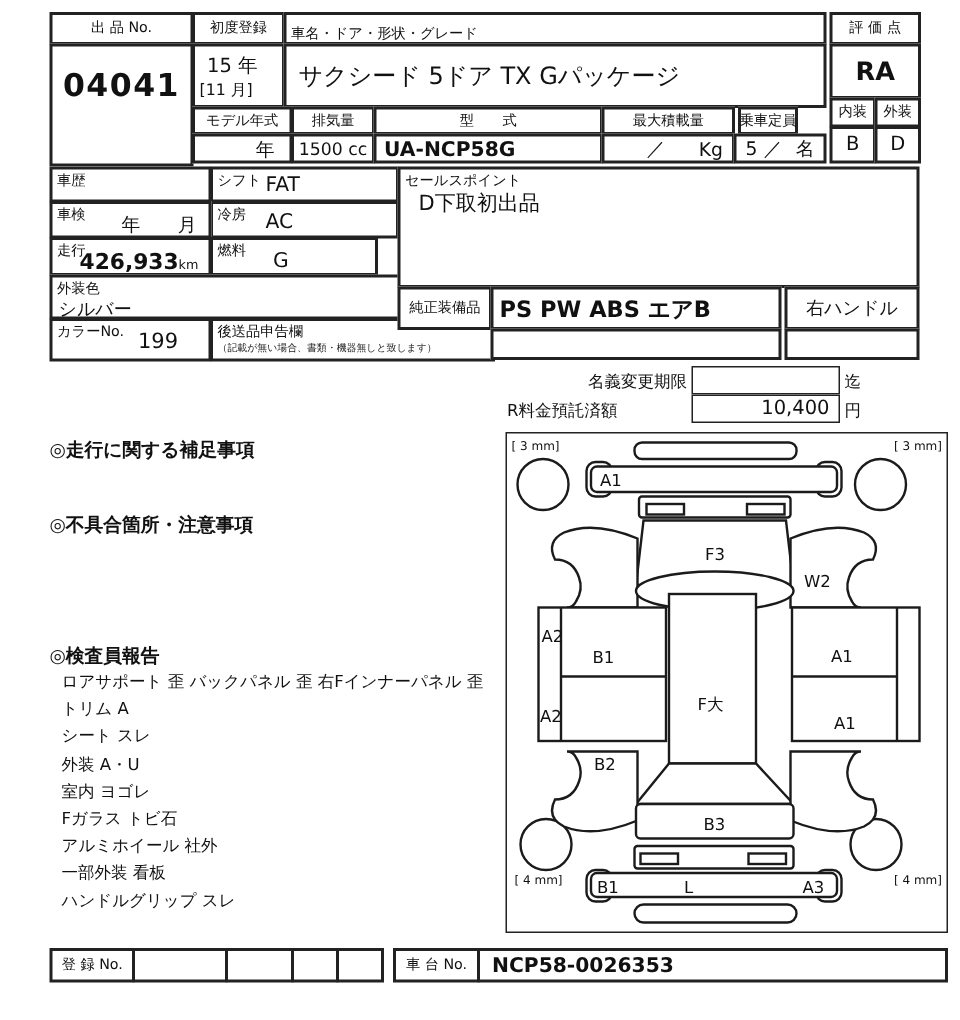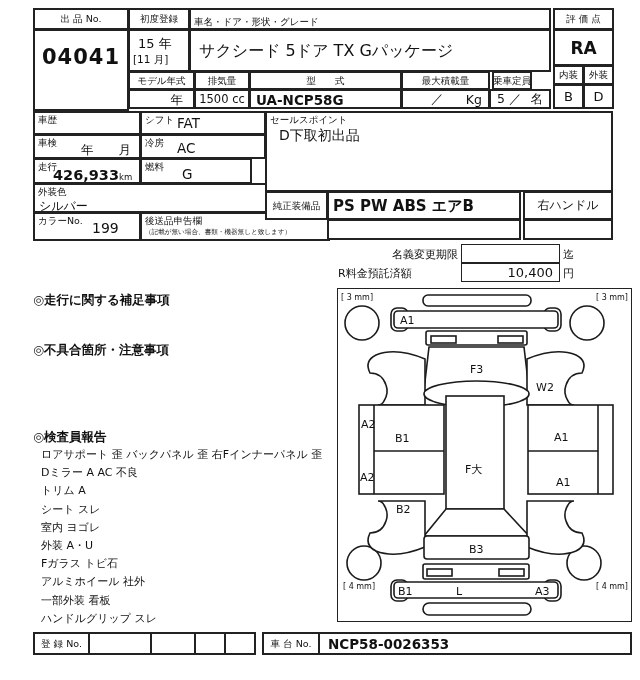--- a/index.html
+++ b/index.html
@@ -177,25 +177,24 @@
     <div class="abs" style="right:6px;top:1px;font-size:13px;">10,400</div>
   </div>
   <div class="abs" style="left:563px;top:266px;font-size:11px;">円</div>
 
   <div class="section-title" style="left:33px;top:292px;">◎走行に関する補足事項</div>
   <div class="section-title" style="left:33px;top:342px;">◎不具合箇所・注意事項</div>
   <div class="section-title" style="left:33px;top:429px;">◎検査員報告</div>
 
   <div class="report">
     <div>ロアサポート 歪  バックパネル 歪  右Fインナーパネル 歪</div>
-    <div>Dミラー A  AC 不良</div>
     <div>トリム A</div>
     <div>シート スレ</div>
+    <div>外装 A・U</div>
     <div>室内 ヨゴレ</div>
-    <div>外装 A・U</div>
     <div>Fガラス トビ石</div>
     <div>アルミホイール 社外</div>
     <div>一部外装 看板</div>
     <div>ハンドルグリップ スレ</div>
   </div>
 
   <div class="box thin" style="left:337px;top:288px;width:295px;height:334px;">
     <svg width="292" height="331" viewBox="0 0 292 331">
       <g fill="#ffffff" stroke="#1b1b1b" stroke-width="1.6">
 

